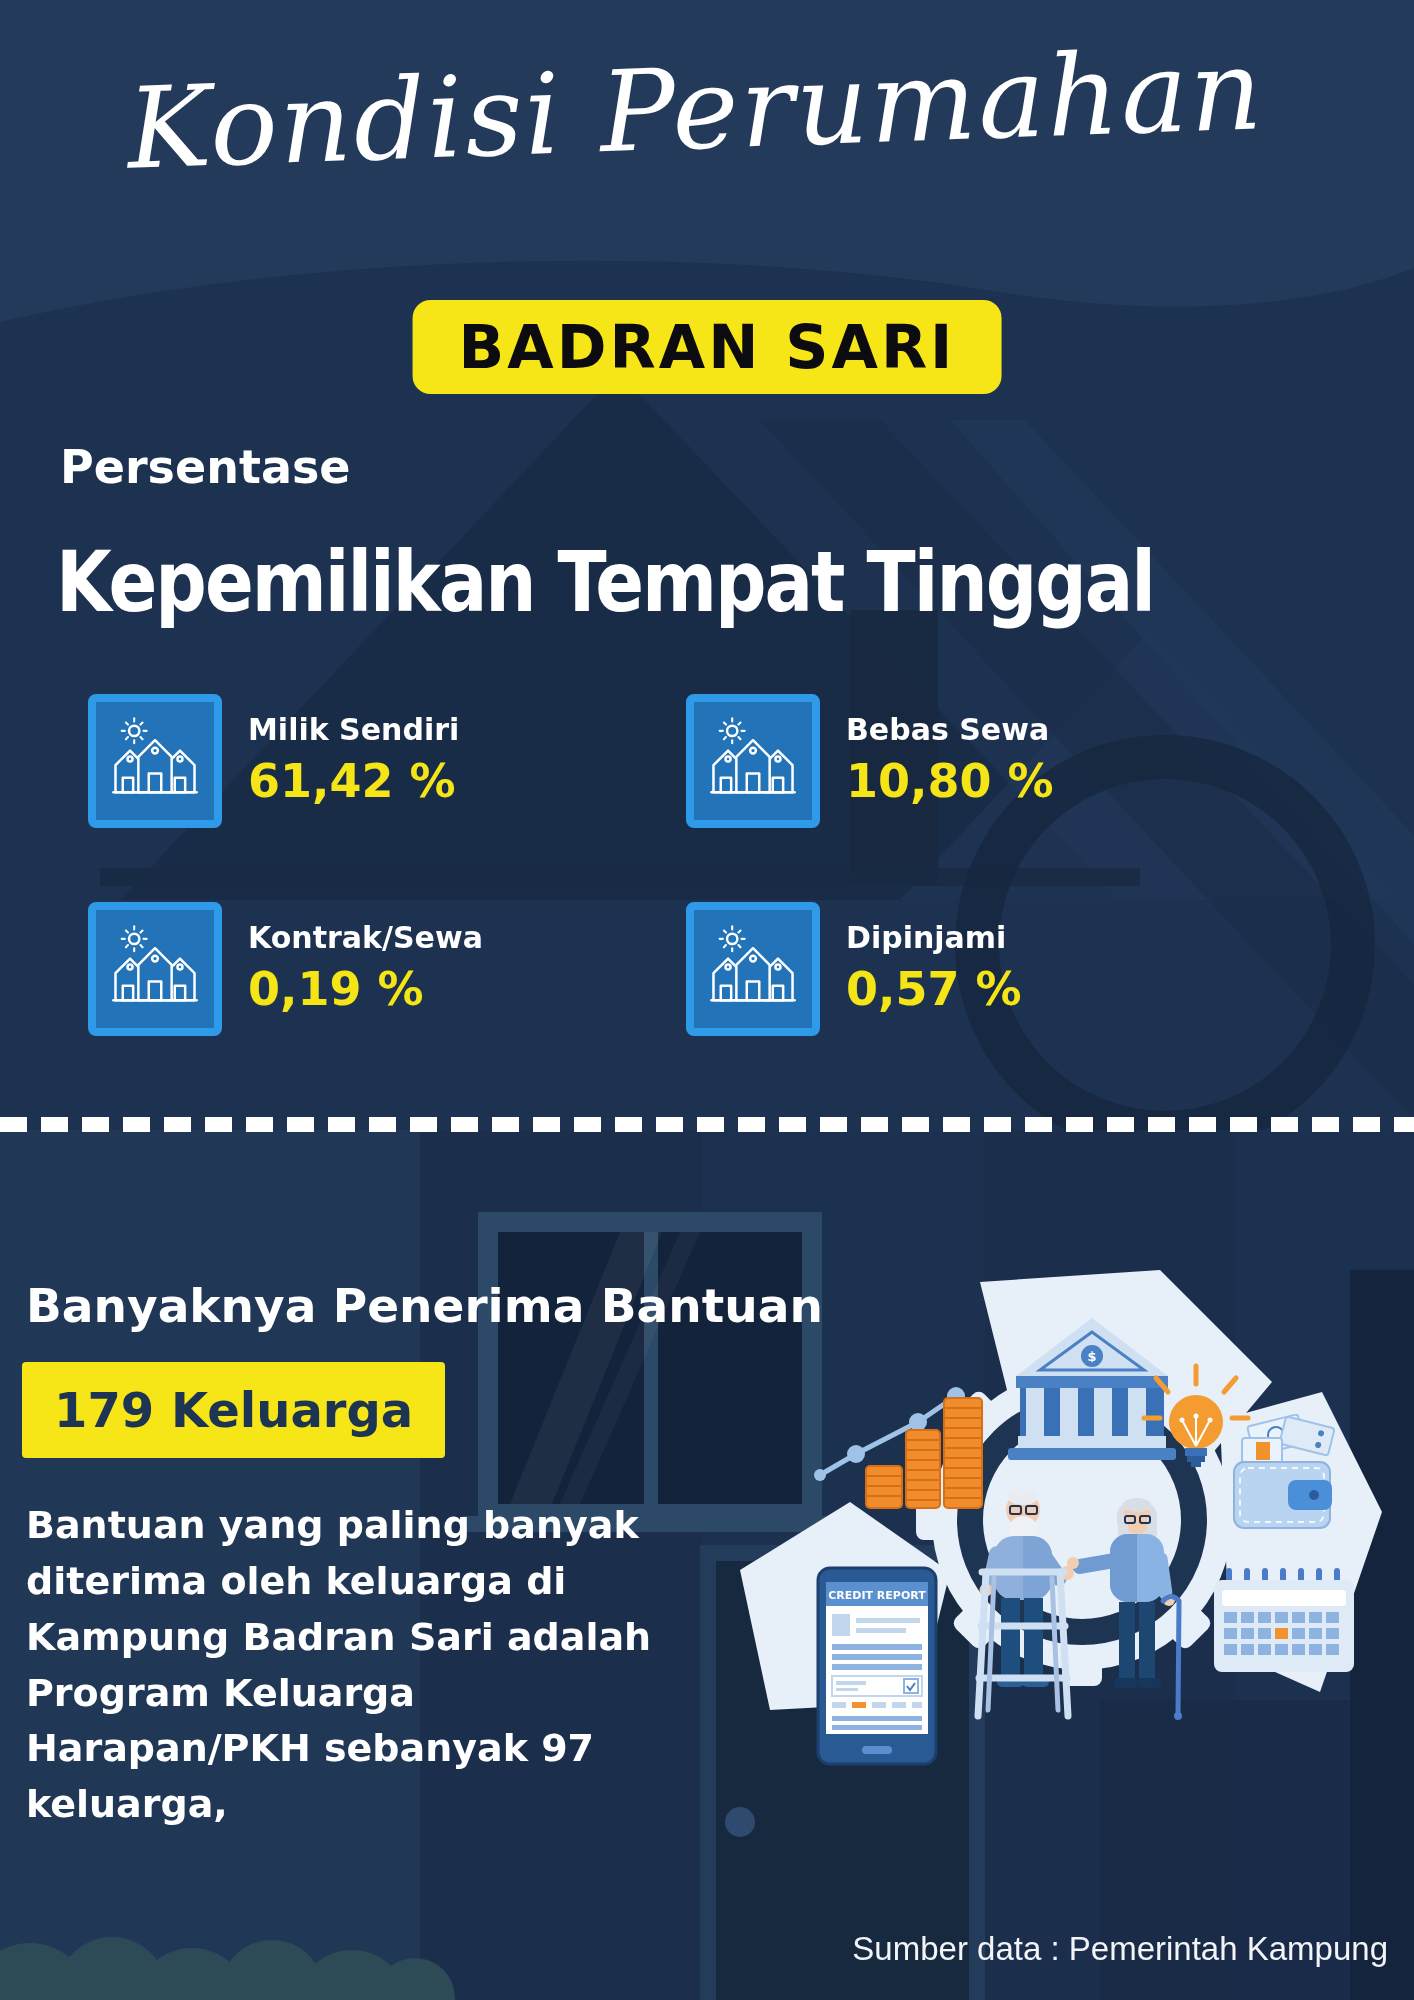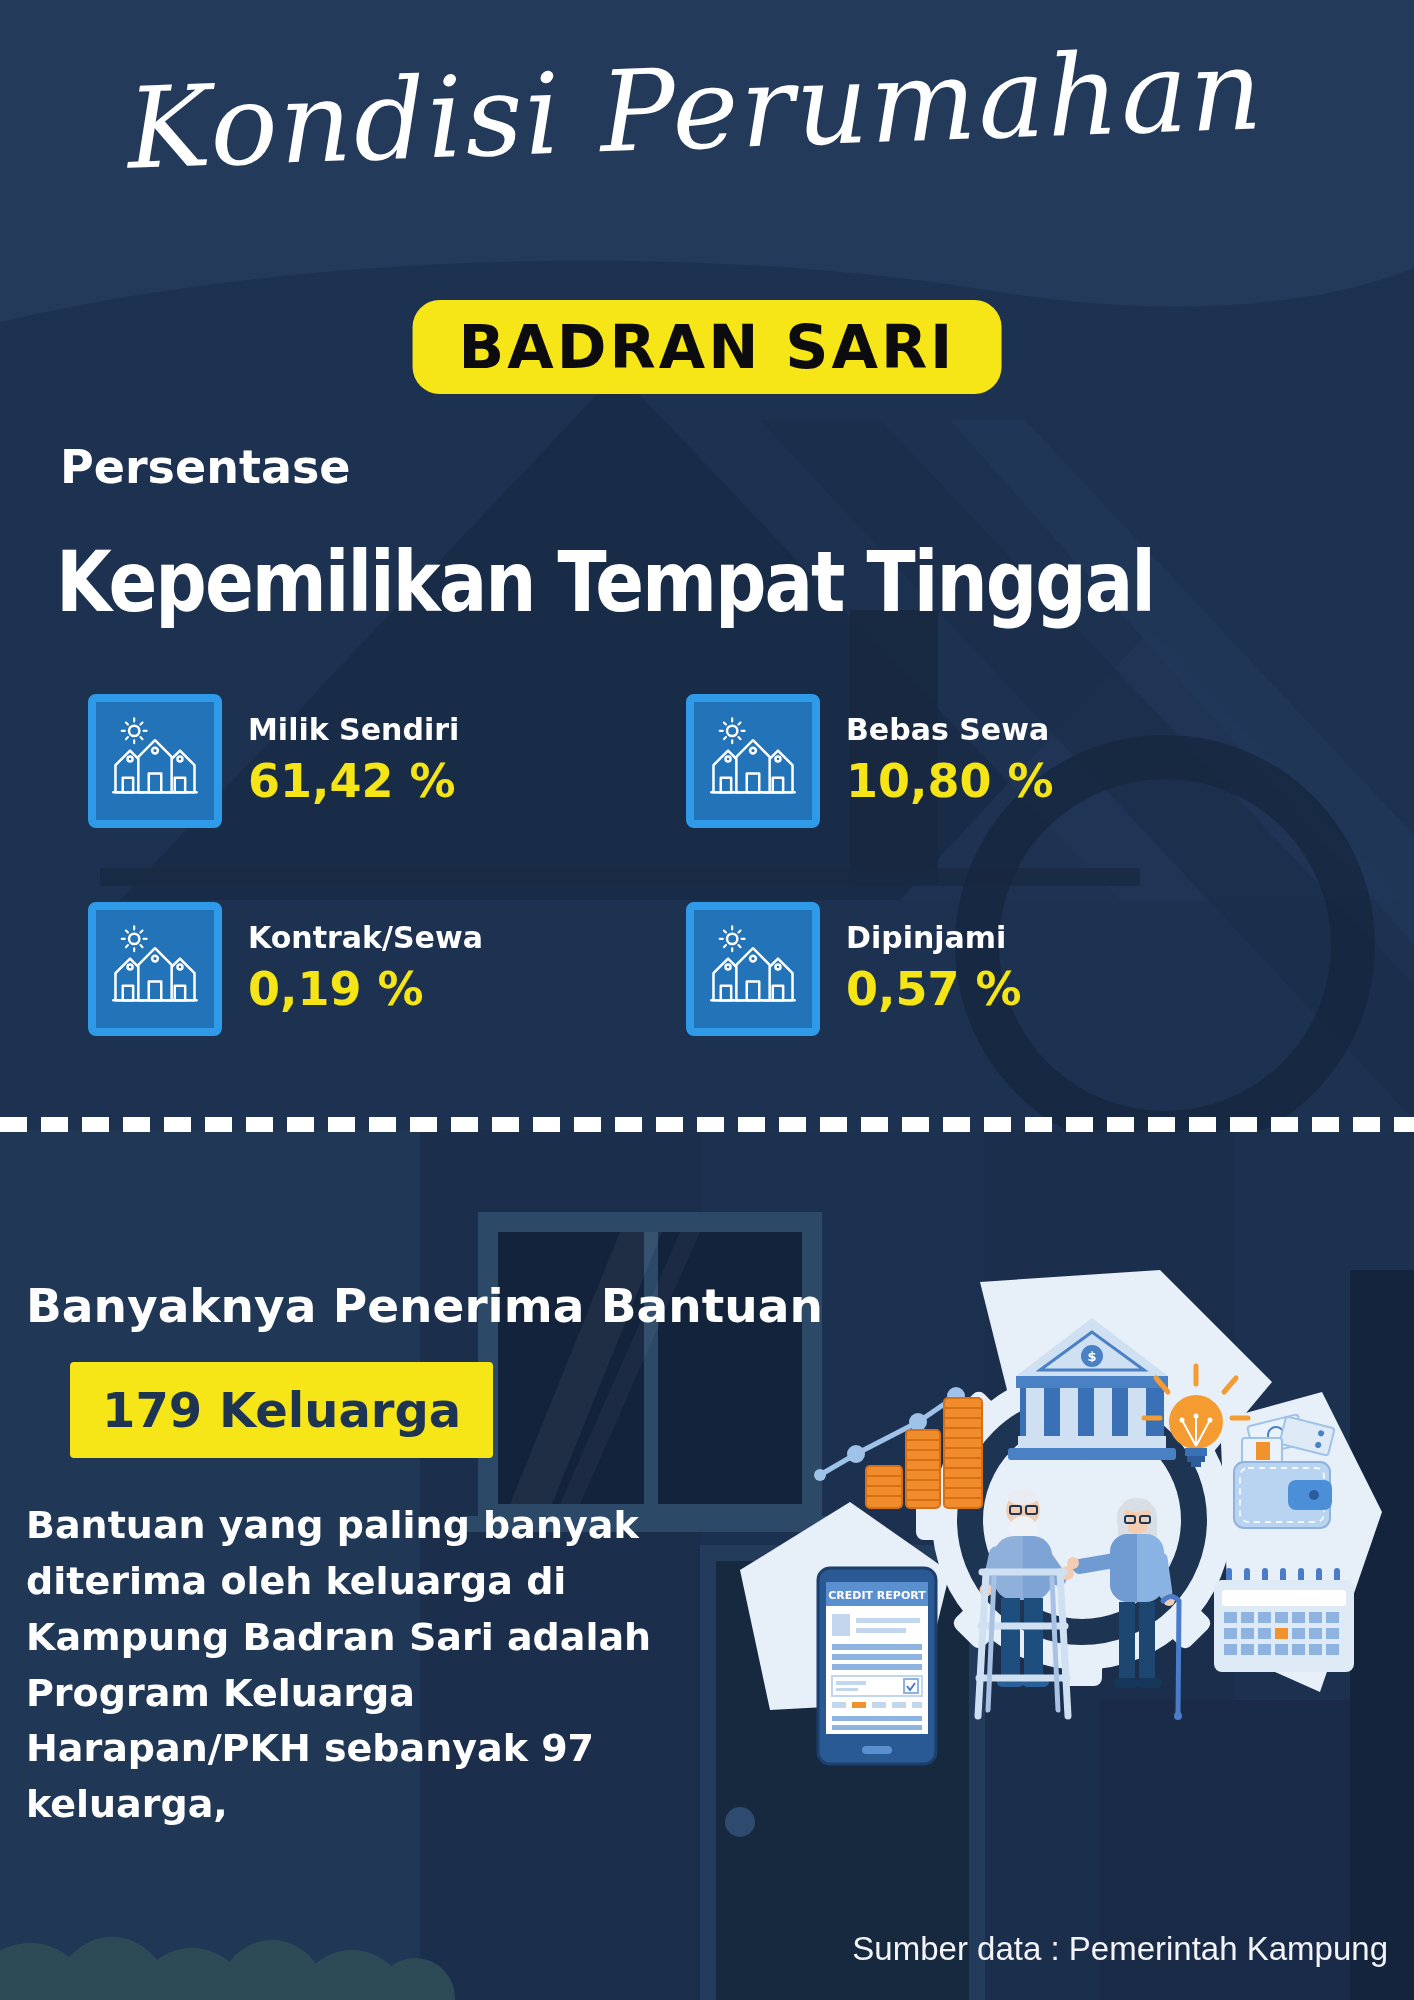--- a/index.html
+++ b/index.html
@@ -6,41 +6,41 @@
   .poster{position:relative;width:1414px;height:2000px;overflow:hidden;
     background:#1d3250;font-family:"DejaVu Sans",sans-serif;color:#fff;}
   .bg{position:absolute;inset:0;width:1414px;height:2000px;}
   .abs{position:absolute;}
 
   .title-script{left:50%;top:44px;transform:translateX(-51%) rotate(-2deg);
     font-family:"DejaVu Serif",serif;font-style:italic;font-weight:500;
     font-size:112px;white-space:nowrap;letter-spacing:2px;}
   .title-badge{left:50%;top:300px;transform:translateX(-50%);
     background:#f7e617;color:#0b0b10;font-weight:bold;font-size:60px;
-    letter-spacing:3px;padding:12px 46px;border-radius:27px;white-space:nowrap;}
+    letter-spacing:3px;padding:12px 46px;border-radius:18px;white-space:nowrap;}
 
   .kicker{left:60px;top:440px;font-size:46px;font-weight:bold;}
   .heading1{left:56px;top:534px;font-size:72px;font-weight:bold;letter-spacing:-2px;
     transform:scaleY(1.15);transform-origin:top left;white-space:nowrap;}
 
   .stats{left:88px;top:694px;display:grid;grid-template-columns:598px auto;
     grid-row-gap:74px;row-gap:74px;}
   .stat{display:flex;align-items:center;gap:26px;}
   .tile{width:118px;height:118px;background:#2273b8;border:8px solid #2f9ae8;
     border-radius:8px;flex:0 0 auto;display:flex;align-items:center;justify-content:center;}
   .tile svg{width:104px;height:104px;}
   .stat-label{font-size:30px;font-weight:bold;line-height:1.05;white-space:nowrap;}
   .stat-value{font-size:46px;font-weight:bold;color:#f5e517;margin-top:8px;}
 
   .divider{left:0;top:1117px;width:1414px;height:15px;
     background:repeating-linear-gradient(90deg,#fff 0 27px,transparent 27px 41px);}
 
   .heading2{left:26px;top:1278px;font-size:47px;font-weight:bold;white-space:nowrap;}
   .badge2{left:22px;top:1362px;background:#f7e617;color:#1d3453;font-weight:bold;
-    font-size:48px;padding:20px 32px;border-radius:4px;white-space:nowrap;margin-left:48px;}
+    font-size:48px;padding:20px 32px;border-radius:4px;white-space:nowrap;}
   .bodytext{left:26px;top:1498px;width:648px;font-size:38px;font-weight:bold;
     line-height:1.47;}
 
   .illus{left:620px;top:1270px;width:794px;height:500px;}
   .source{right:26px;top:1930px;font-family:"Liberation Sans",sans-serif;
     font-size:33px;color:#f2f4f8;white-space:nowrap;}
 </style>
 </head>
 <body>
 

